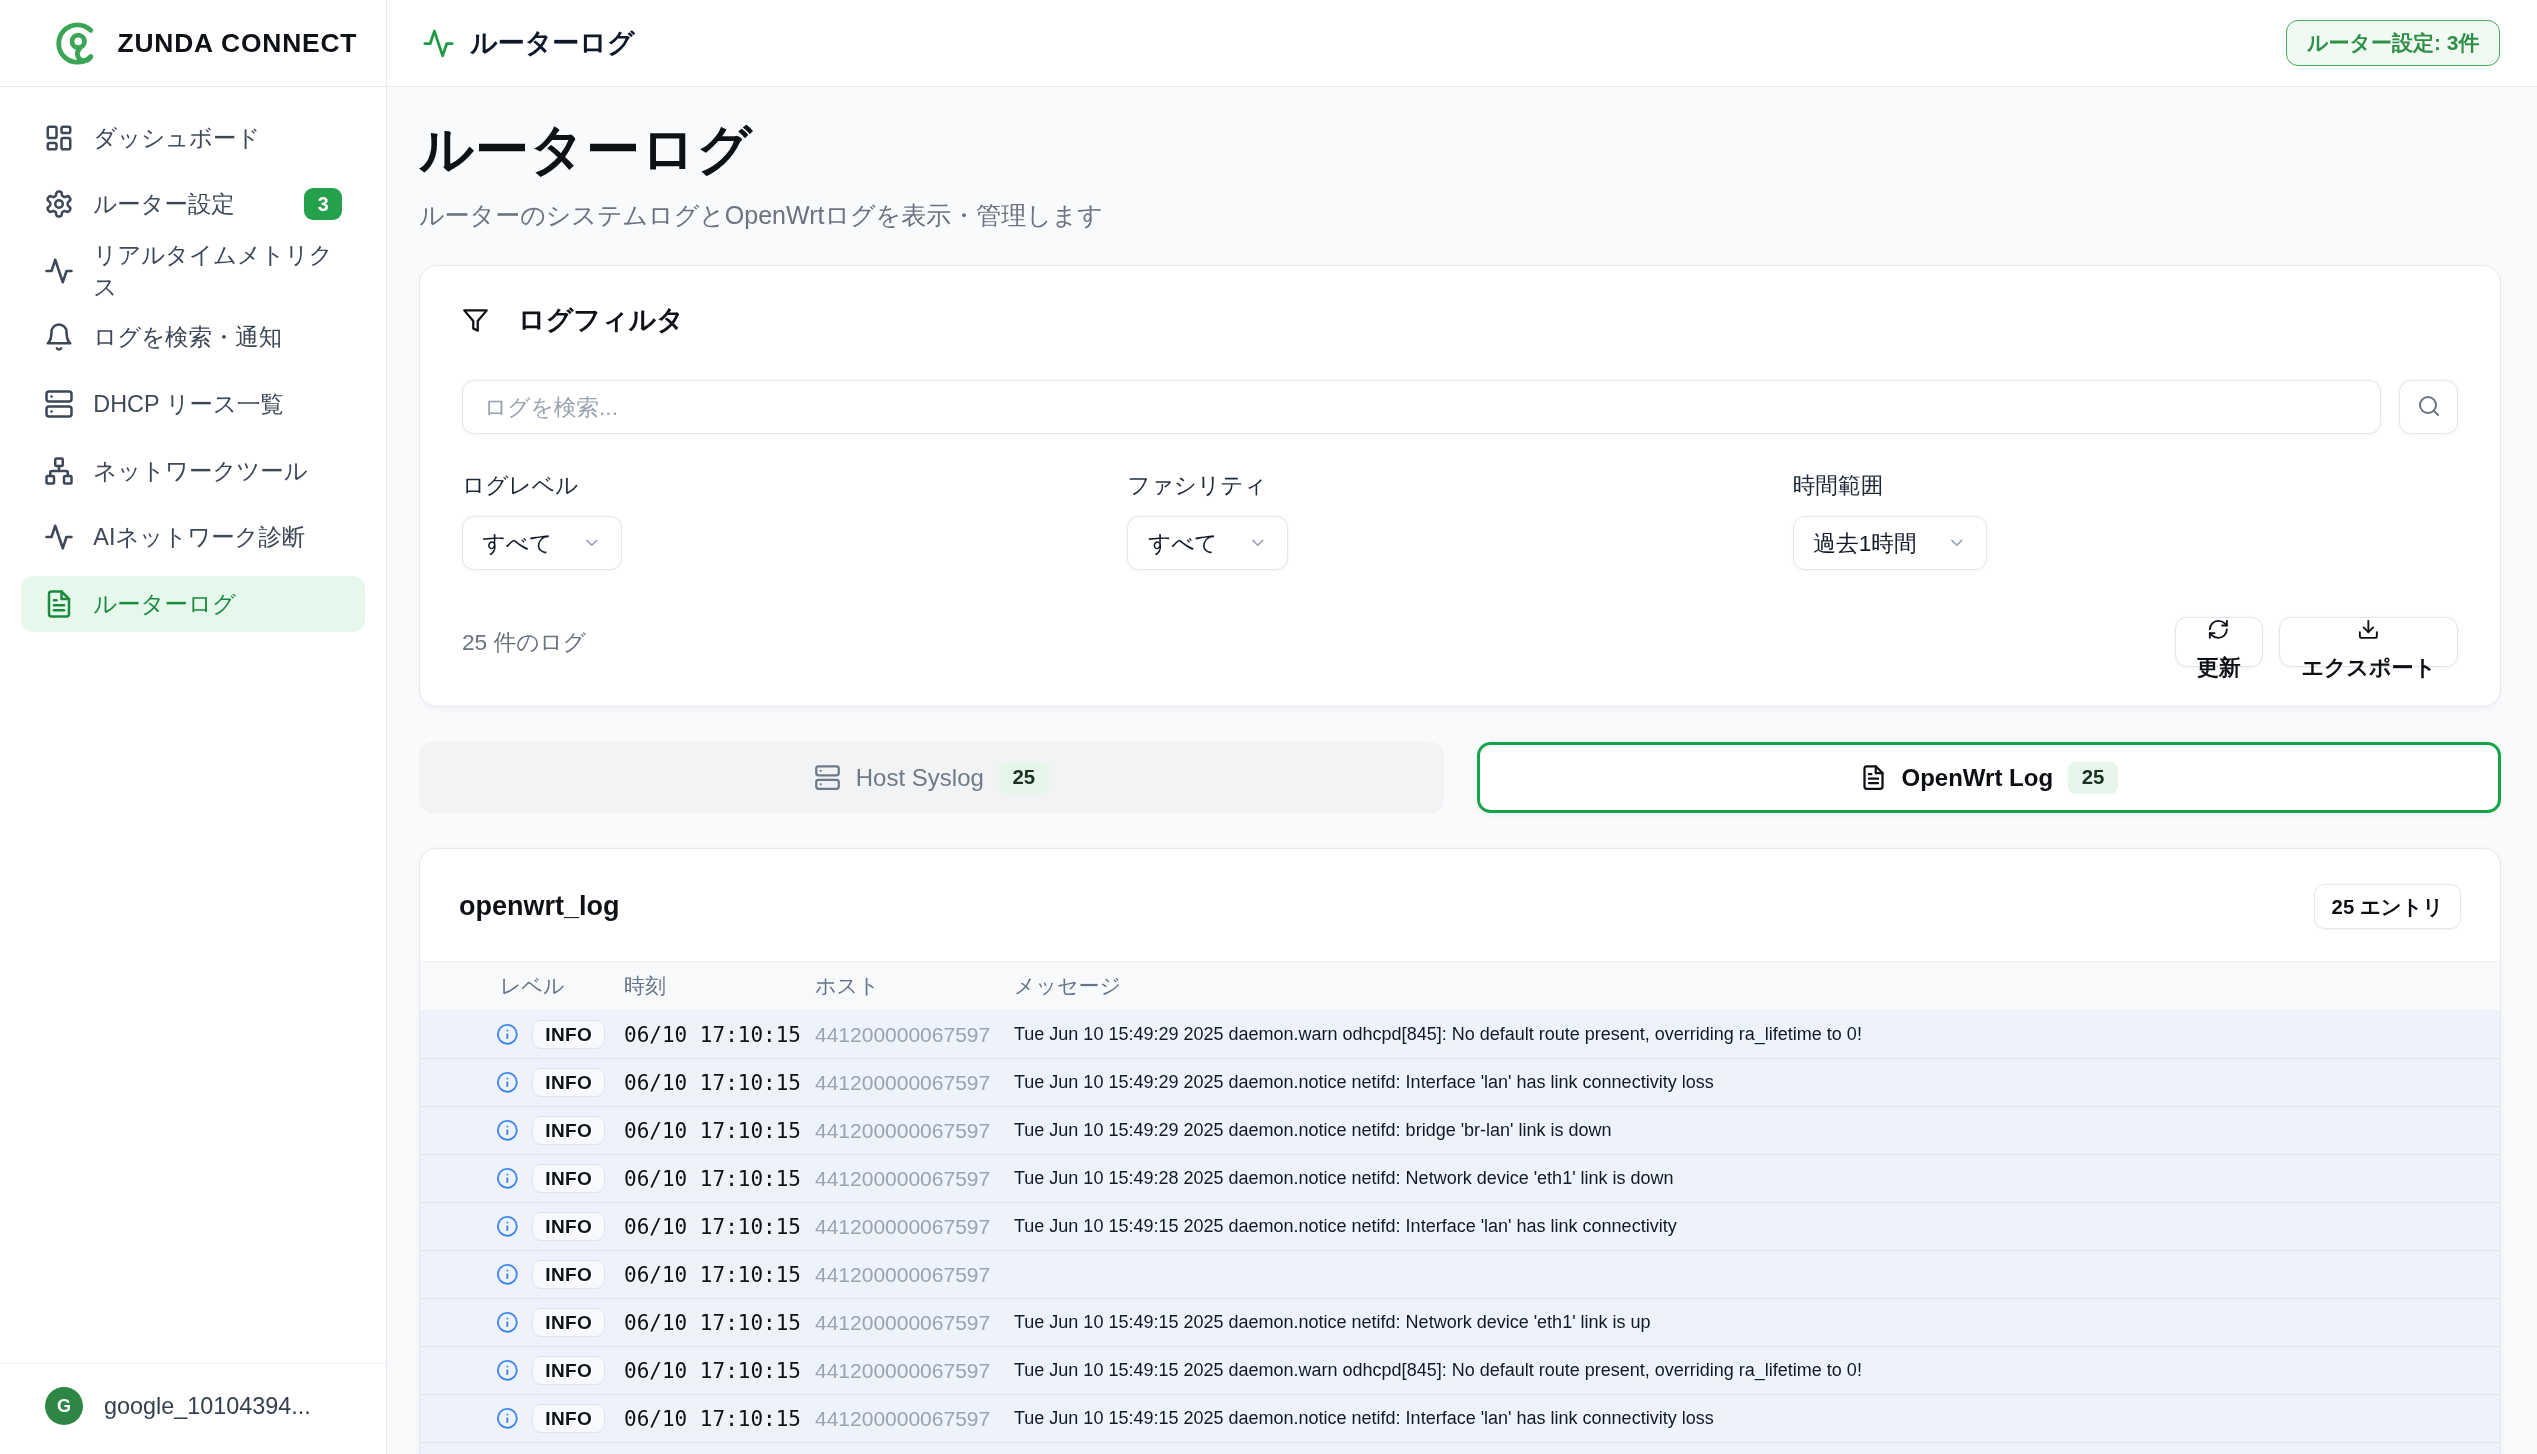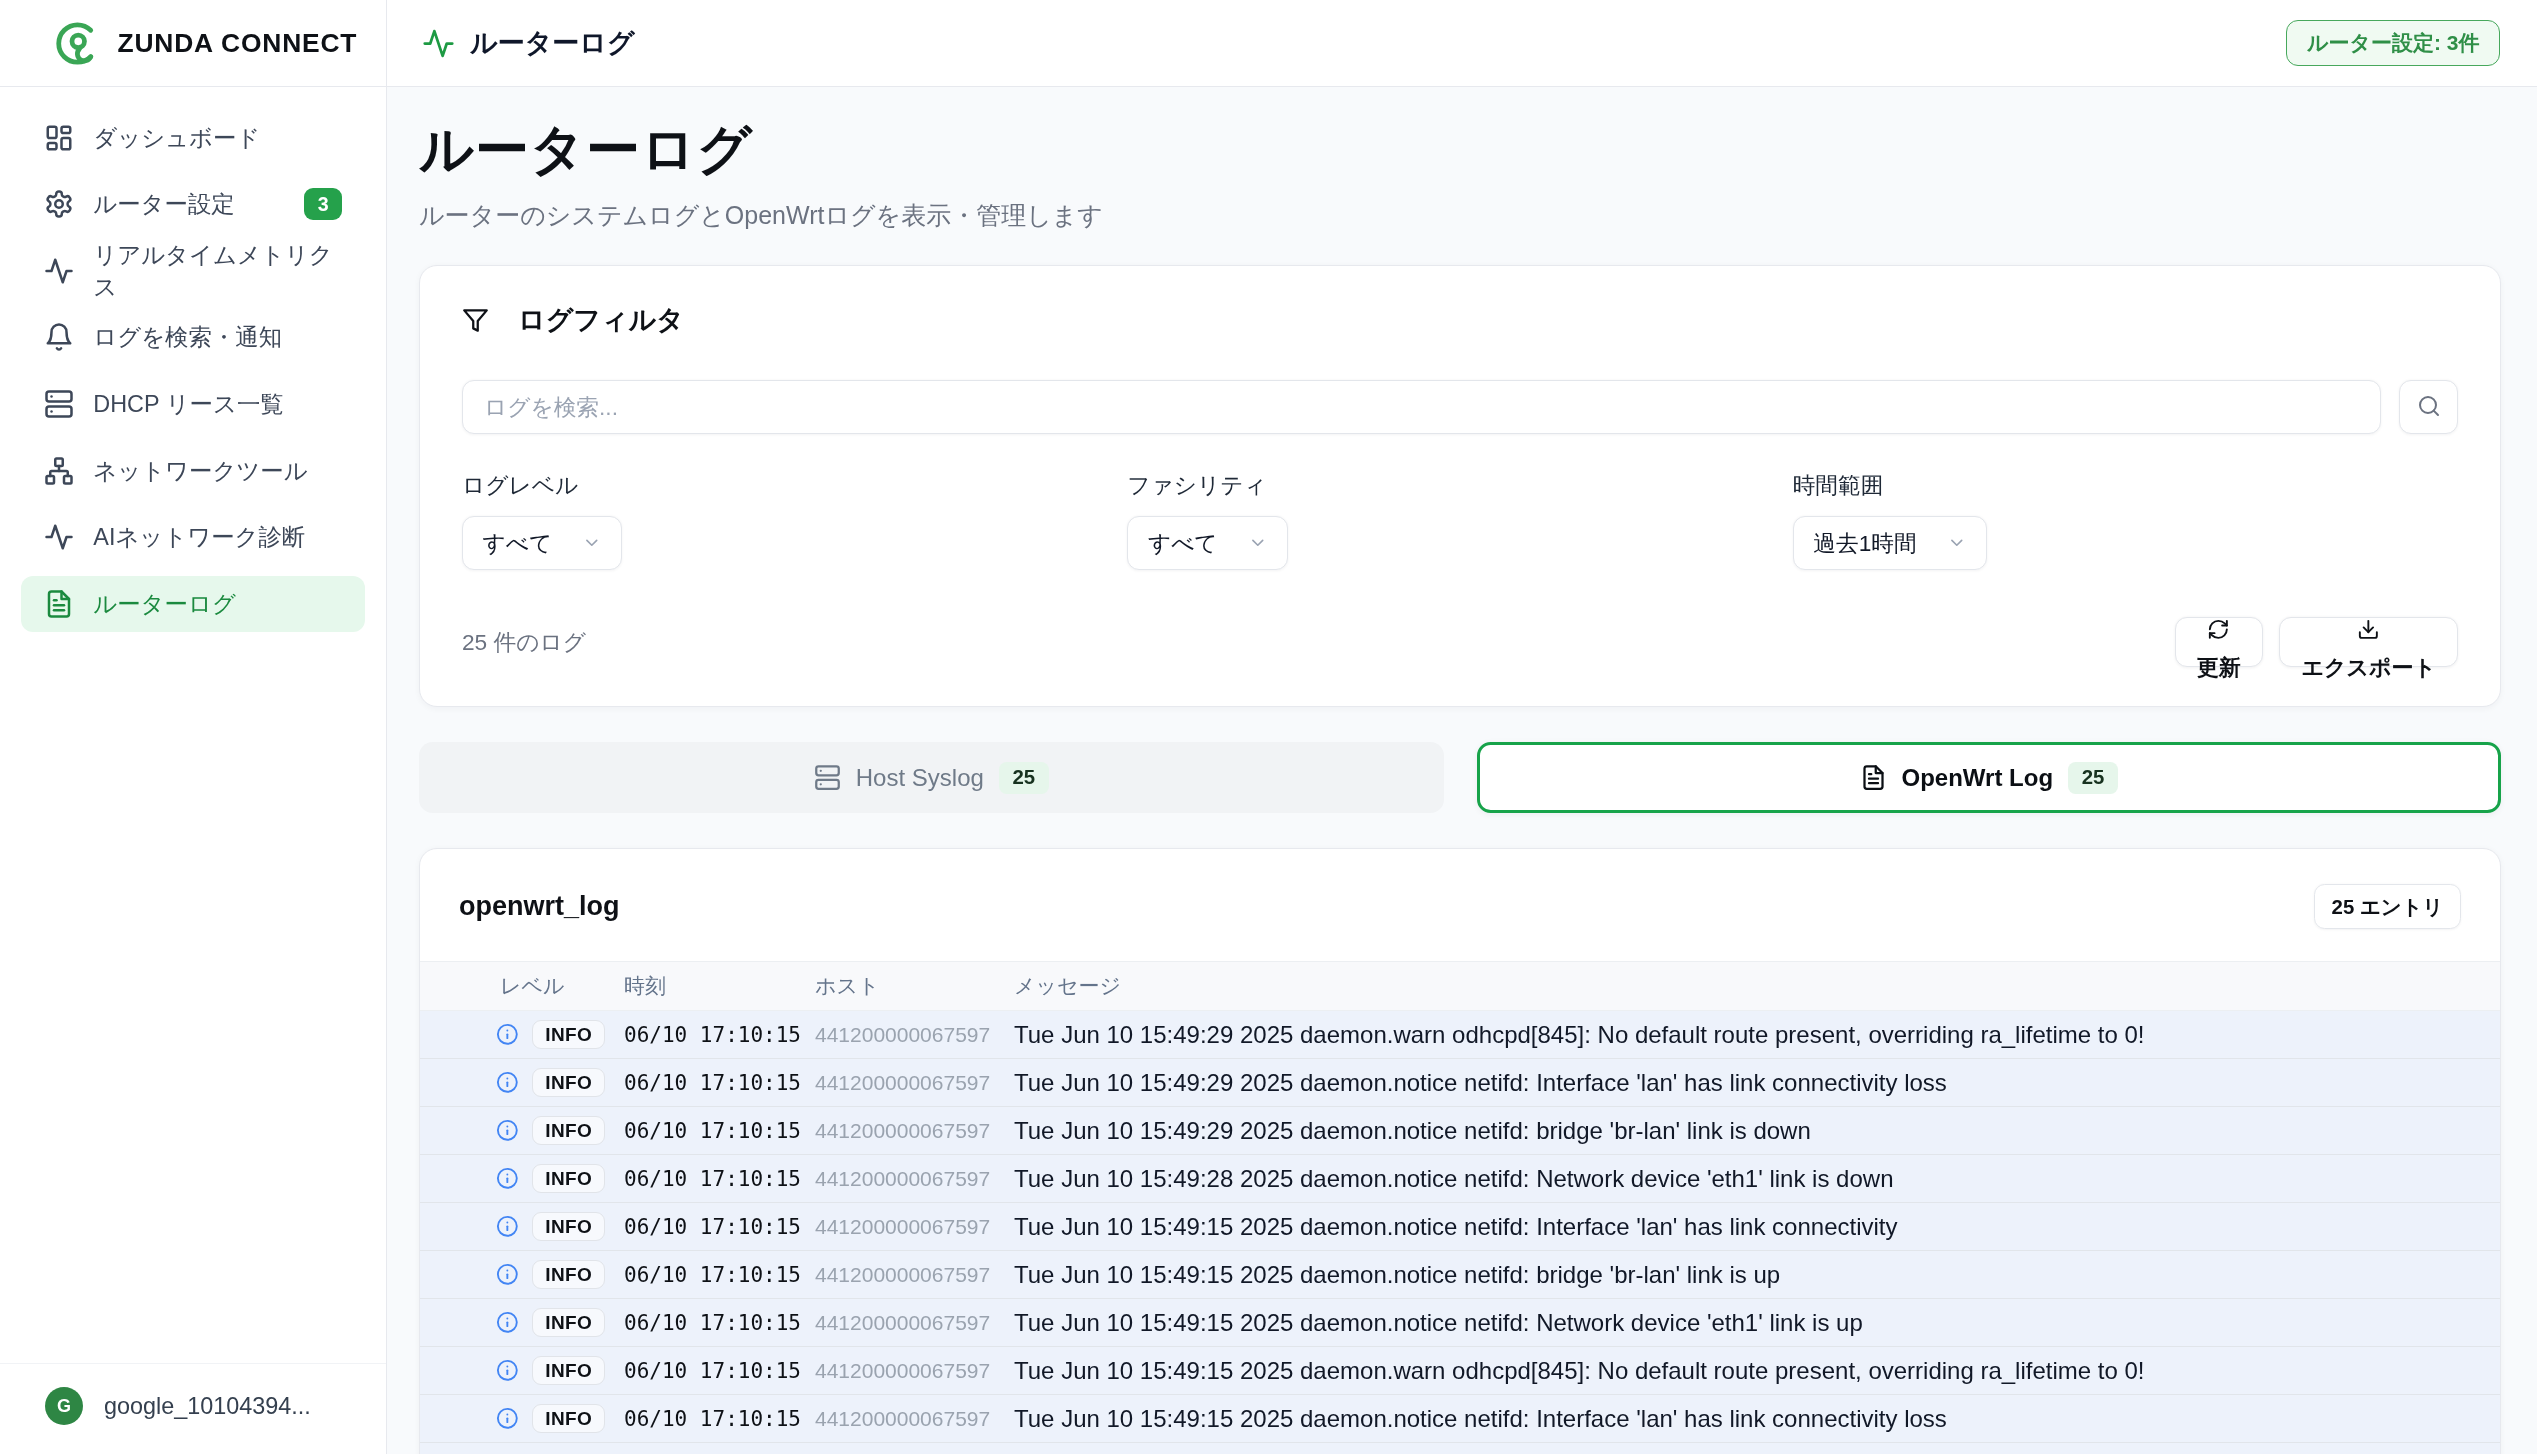--- a/index.html
+++ b/index.html
@@ -68,21 +68,21 @@
   .entries-badge { border:1.5px solid #e3e6eb; border-radius:10.6px; padding:7.6px 16.6px; font-size:20.4px; font-weight:600; color:#0e1116; box-shadow:0 0.8px 2.3px rgba(15,23,42,.05); }
   .row-grid { display:grid; grid-template-columns:204px 191px 199px 1fr; align-items:center; }
   .thead { background:#f8f9fb; border-top:1.5px solid #eceff2; border-bottom:1.5px solid #eceff2; height:50px; font-size:21px; color:#64748b; }
   .thead .c1 { padding-left:80px; }
   .lrow { background:#edf2fb; border-bottom:1.5px solid #e1e5ea; height:48px; font-size:22px; }
   .level-cell { display:flex; align-items:center; gap:13.6px; padding-left:76px; }
   .info-ic svg { width:22.7px; height:22.7px; color:#4285f4; display:block; }
   .level-badge { border:1.5px solid #e1e4e9; border-radius:9px; padding:2.3px 12px; font-size:19px; font-weight:700; color:#0e1116; letter-spacing:0.4px; background:rgba(255,255,255,.55); }
   .time-cell { font-family:"DejaVu Sans Mono","Liberation Mono",monospace; font-size:21px; color:#0e1116; white-space:nowrap; }
   .host-cell { font-size:21px; color:#9aa3af; white-space:nowrap; }
-  .msg-cell { font-size:24px; color:#111827; white-space:nowrap; overflow:hidden; }
+  .msg-cell { font-size:18px; color:#111827; white-space:nowrap; overflow:hidden; }
 </style>
 </head>
 <body>
 
 <div class="app">
 
   <aside class="sidebar">
     <div class="logo">
       <span class="logo-mark">
         <svg viewBox="0 0 64 64" fill="none" stroke="#3aa655" stroke-width="6.5" stroke-linecap="round">
@@ -392,21 +392,20 @@
                   <svg viewBox="0 0 24 24" fill="none" stroke="currentColor" stroke-width="2" stroke-linecap="round" stroke-linejoin="round">
                     <circle cx="12" cy="12" r="10"></circle>
                     <line x1="12" y1="16" x2="12" y2="12"></line>
                     <line x1="12" y1="8" x2="12.01" y2="8"></line>
                   </svg>
                 </span>
                 <span class="level-badge">INFO</span>
               </span>
               <span class="time-cell">06/10 17:10:15</span>
               <span class="host-cell">441200000067597</span>
-              <span class="msg-cell">Tue Jun 10 15:49:15 2025 daemon.notice netifd: bridge 'br-lan' link is up</span>
             </div>
             <div class="lrow row-grid">
               <span class="level-cell">
                 <span class="info-ic">
                   <svg viewBox="0 0 24 24" fill="none" stroke="currentColor" stroke-width="2" stroke-linecap="round" stroke-linejoin="round">
                     <circle cx="12" cy="12" r="10"></circle>
                     <line x1="12" y1="16" x2="12" y2="12"></line>
                     <line x1="12" y1="8" x2="12.01" y2="8"></line>
                   </svg>
                 </span>

